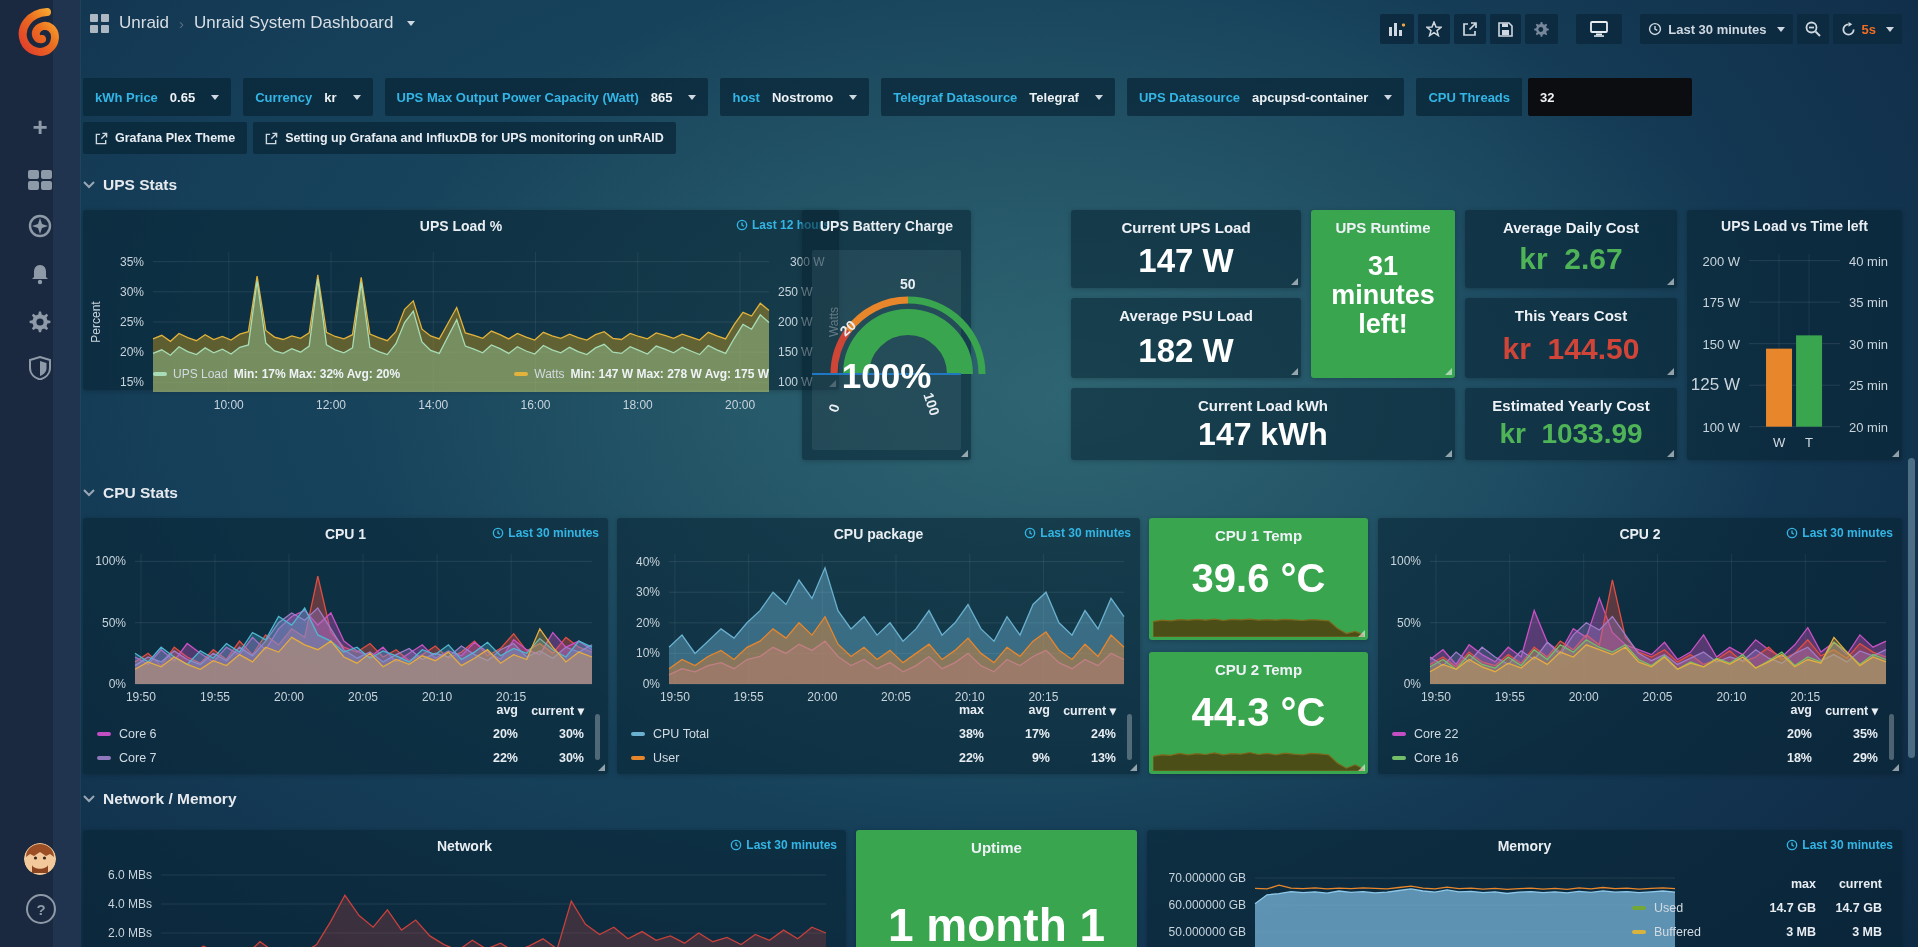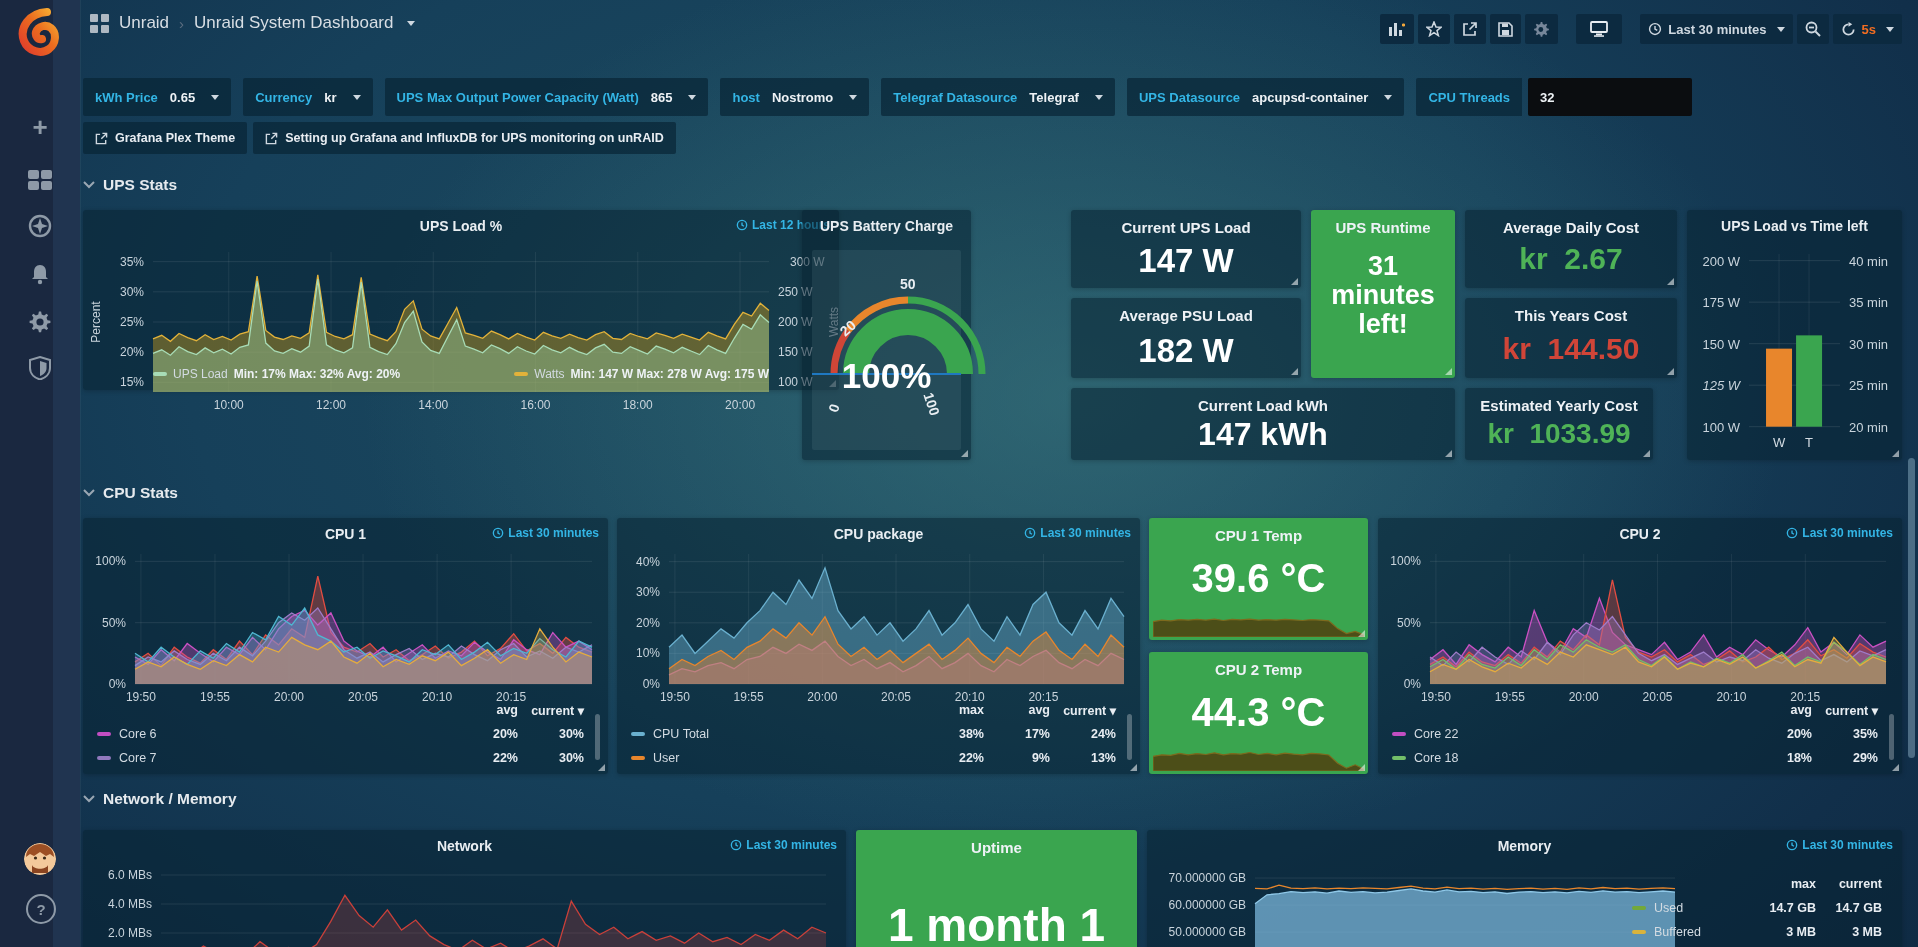--- a/index.html
+++ b/index.html
@@ -392,21 +392,21 @@
     <div class="stat-value" style="top:28px;font-size:32px">147 kWh</div>
     </div>
   <div class="panel" style="left:1465px;top:210px;width:212px;height:78px">
     <div class="stat-title">Average Daily Cost</div>
     <div class="stat-value v-green" style="top:32px;font-size:30px">kr  2.67</div>
     </div>
   <div class="panel" style="left:1465px;top:298px;width:212px;height:80px">
     <div class="stat-title">This Years Cost</div>
     <div class="stat-value v-red" style="top:34px;font-size:30px">kr  144.50</div>
     </div>
-  <div class="panel" style="left:1465px;top:388px;width:188px;height:72px">
+  <div class="panel" style="left:1465px;top:388px;width:212px;height:72px">
     <div class="stat-title">Estimated Yearly Cost</div>
     <div class="stat-value v-green" style="top:30px;font-size:28px">kr  1033.99</div>
     </div>
 
   <div class="panel" style="left:1687px;top:210px;width:215px;height:250px">
     <div class="ptitle">UPS Load vs Time left</div>
     <div id="bars-plot" style="position:absolute;left:62px;top:44px;right:62px;height:176px">
         <svg width="91" height="176" viewBox="0 0 91 176" style="position: absolute;">
           <line x1="0" y1="6.641509433962264" x2="91" y2="6.641509433962264" stroke="rgba(255,255,255,0.10)"></line>
           <line x1="0" y1="48.15094339622642" x2="91" y2="48.15094339622642" stroke="rgba(255,255,255,0.10)"></line>
@@ -417,21 +417,21 @@
           <rect x="17.03" y="94.64150943396226" width="26" height="78.03773584905662" fill="#e8862c"></rect>
           <line x1="60.06" y1="0" x2="60.06" y2="172.67924528301887" stroke="rgba(255,255,255,0.07)"></line>
           <rect x="47.06" y="81.35849056603773" width="26" height="91.32075471698114" fill="#3aa54f"></rect>
         </svg>
         <div class="tick l" style="left: -9px; top: 6.64151px; font-size: 13px;">200 W</div>
         <div class="tick r" style="left: 100px; top: 6.64151px; font-size: 13px;">40 min</div>
         <div class="tick l" style="left: -9px; top: 48.1509px; font-size: 13px;">175 W</div>
         <div class="tick r" style="left: 100px; top: 48.1509px; font-size: 13px;">35 min</div>
         <div class="tick l" style="left: -9px; top: 89.6604px; font-size: 13px;">150 W</div>
         <div class="tick r" style="left: 100px; top: 89.6604px; font-size: 13px;">30 min</div>
-        <div class="tick l" style="left: -9px; top: 131.17px; font-size: 13px; font-style: italic;">125 W</div>
+        <div class="tick l" style="left: -9px; top: 131.17px; font-size: 17px;">125 W</div>
         <div class="tick r" style="left: 100px; top: 131.17px; font-size: 13px;">25 min</div>
         <div class="tick l" style="left: -9px; top: 172.679px; font-size: 13px;">100 W</div>
         <div class="tick r" style="left: 100px; top: 172.679px; font-size: 13px;">20 min</div>
         <div class="bar-label" style="left: 30.03px; top: 180.679px;">W</div>
         <div class="bar-label" style="left: 60.06px; top: 180.679px;">T</div>
       </div>
   </div>
 
   <div class="panel" style="left:83px;top:518px;width:525px;height:256px">
     <div class="ptitle">CPU 1</div>
@@ -633,21 +633,21 @@
           <div class="lg-name">
             <span class="swatch" style="background: rgb(194, 78, 194);"></span>
             <span>Core 22</span>
           </div>
           <div class="lg-col">20%</div>
           <div class="lg-col">35%</div>
         </div>
         <div class="lg-row">
           <div class="lg-name">
             <span class="swatch" style="background: rgb(115, 191, 105);"></span>
-            <span>Core 18</span>
+            <span>Core 16</span>
           </div>
           <div class="lg-col">18%</div>
           <div class="lg-col">29%</div>
         </div>
       </div>
     <div class="lg-scroll" style="right:8px;bottom:14px;height:46px"></div>
   </div>
 
   <div class="panel" style="left:83px;top:830px;width:763px;height:230px">
     <div class="ptitle">Network</div>

